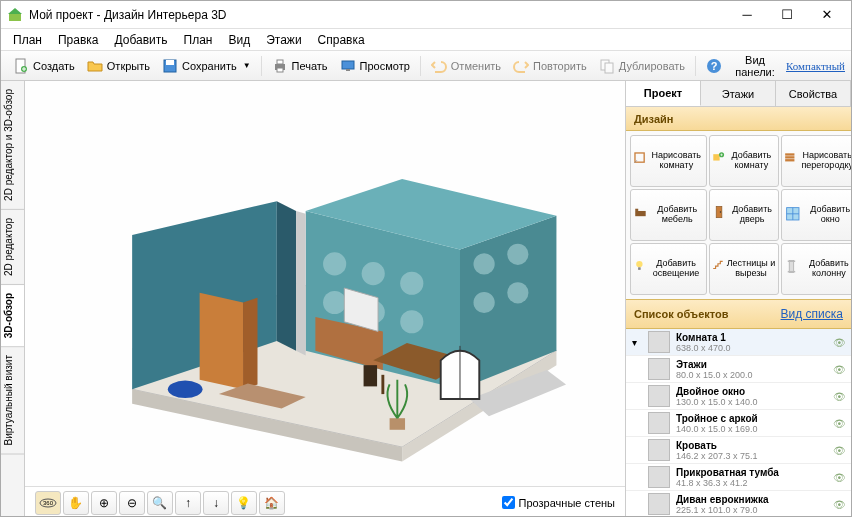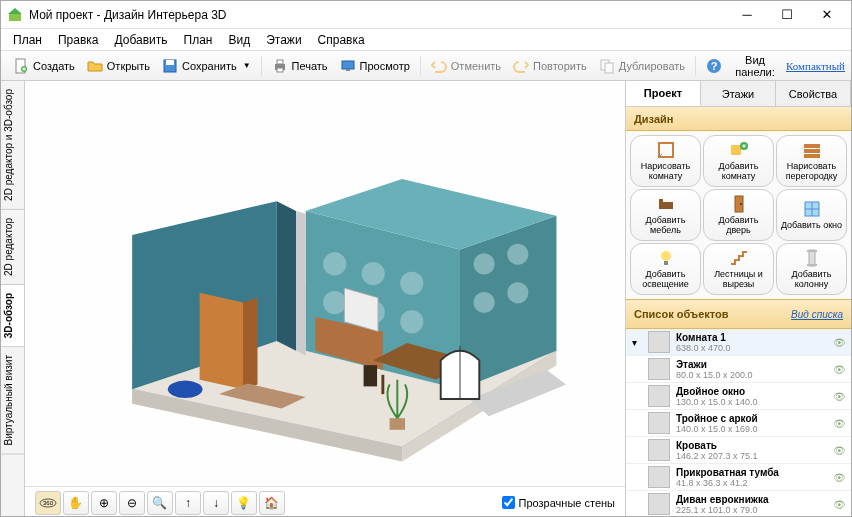--- a/index.html
+++ b/index.html
@@ -26,24 +26,24 @@
 .vptoolbar { height: 32px; display: flex; align-items: center; padding: 0 10px; gap: 2px; border-top: 1px solid #ddd; }
 .vpbtn { width: 26px; height: 24px; border: 1px solid #ccc; border-radius: 3px; background: linear-gradient(#fff,#f0f0f0); display: flex; align-items: center; justify-content: center; font-size: 12px; }
 .vpbtn.first { background: #f5e8c0; }
 .vpcheck { margin-left: auto; display: flex; align-items: center; gap: 4px; font-size: 11px; }
 .rightpanel { width: 226px; border-left: 1px solid #ccc; display: flex; flex-direction: column; background: #fafafa; }
 .rtabs { display: flex; height: 26px; border-bottom: 1px solid #ccc; font-size: 11px; }
 .rtab { flex: 1; display: flex; align-items: center; justify-content: center; border-right: 1px solid #ccc; background: #f0f0f0; }
 .rtab.active { background: #fff; font-weight: bold; border-bottom: 1px solid #fff; }
 .section-h { background: linear-gradient(#fdebc4,#f7d998); height: 24px; display: flex; align-items: center; padding: 0 8px; font-size: 11px; font-weight: bold; color: #6b4a00; border-bottom: 1px solid #d8b860; }
 .buttons-grid { display: grid; grid-template-columns: repeat(3, 1fr); gap: 2px; padding: 4px; }
-.gbtn { height: 52px; border: 1px solid #ccc; border-radius: 12px; background: linear-gradient(#fff,#f3f3f3); display: flex; flex-direction: column; align-items: center; justify-content: center; font-size: 9px; text-align: center; line-height: 1.1; padding: 2px; gap: 2px; }
+.gbtn { height: 52px; border: 1px solid #ccc; border-radius: 3px; background: linear-gradient(#fff,#f3f3f3); display: flex; flex-direction: row; align-items: center; justify-content: center; font-size: 9px; text-align: center; line-height: 1.1; padding: 2px; gap: 2px; }
 .gbtn .gi { width: 20px; height: 20px; }
 .list-h { background: linear-gradient(#fdebc4,#f7d998); height: 30px; display: flex; align-items: center; padding: 0 8px; font-size: 11px; font-weight: bold; color: #6b4a00; border-top: 1px solid #d8b860; border-bottom: 1px solid #d8b860; }
-.list-h .vm { margin-left: auto; font-weight: normal; color: #2060c0; text-decoration: underline; font-size: 10px; font-style: italic; }
+.list-h .vm { margin-left: auto; font-weight: normal; color: #2060c0; text-decoration: underline; font-size: 12px; }
 .objlist { flex: 1; overflow-y: auto; font-size: 10px; background: #fff; }
 .objitem { display: flex; align-items: center; padding: 2px 6px; border-bottom: 1px solid #eee; gap: 6px; }
 .objitem .thumb { width: 22px; height: 22px; background: #ddd; border: 1px solid #bbb; flex-shrink: 0; }
 .objitem .info { flex: 1; overflow: hidden; }
 .objitem .nm { font-weight: bold; white-space: nowrap; overflow: hidden; text-overflow: ellipsis; }
 .objitem .dim { color: #888; font-size: 9px; }
 .objitem .eye { width: 12px; color: #8a7; }
 .objitem.root { background: #eef4fb; }
 a.link { color: #2060c0; text-decoration: underline; font-family: Liberation Serif, serif; }
 </style>

